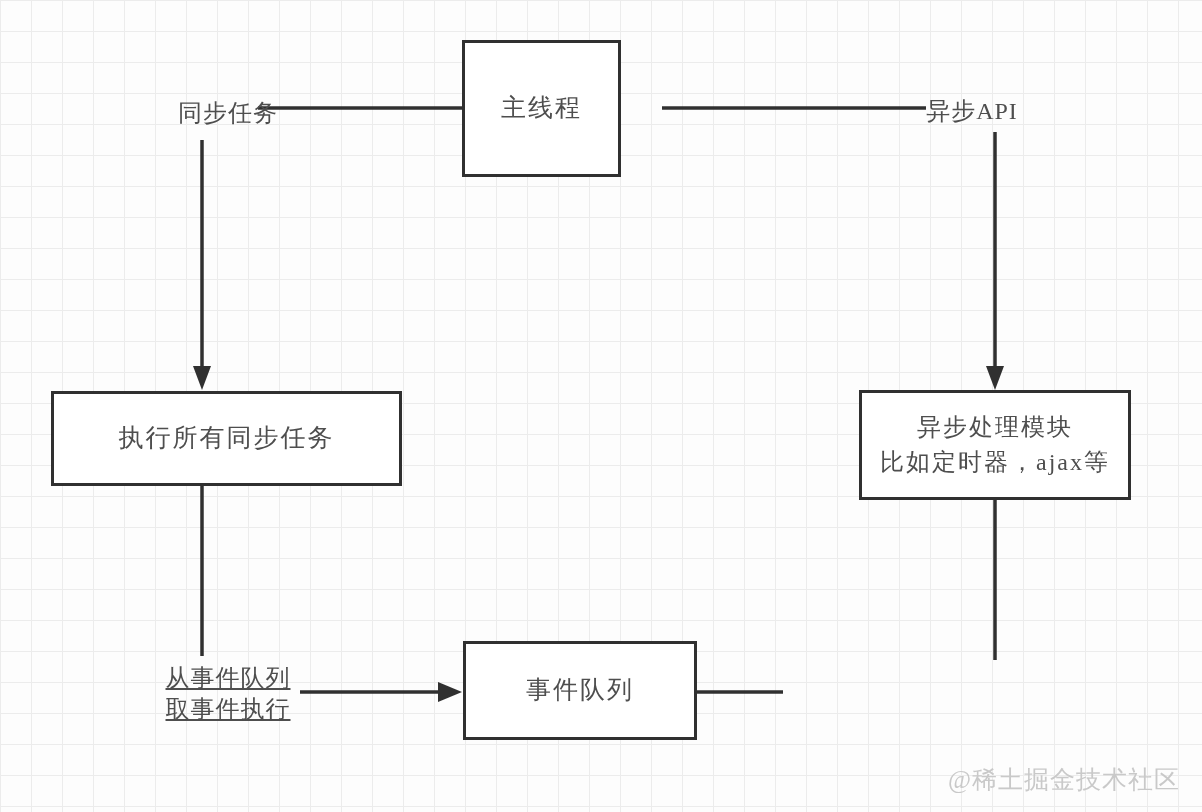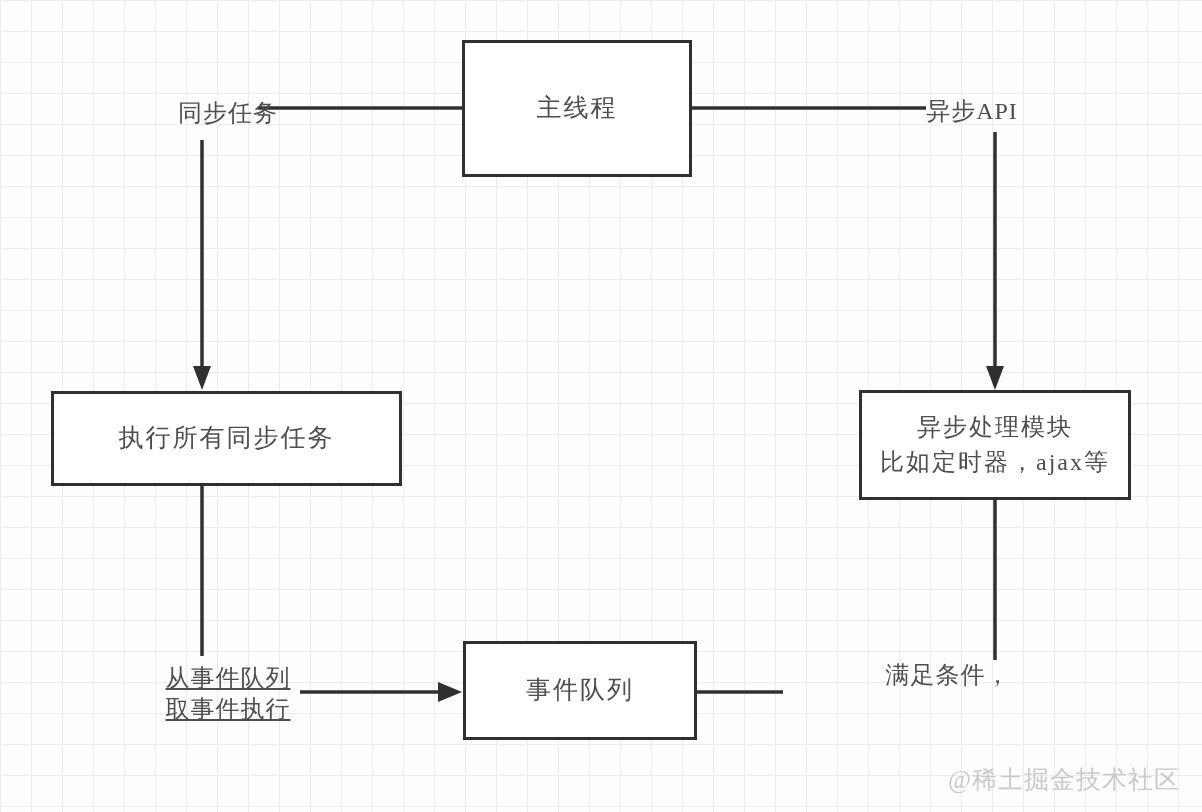--- a/index.html
+++ b/index.html
@@ -45,21 +45,21 @@
     border: 3px solid var(--line-color);
     display: flex;
     flex-direction: column;
     align-items: center;
     justify-content: center;
     text-align: center;
     font-size: 25px;
     letter-spacing: 2px;
     line-height: 1.45;
   }
-  .node-main    { left: 462px; top: 40px;  width: 230px; height: 137px; }
+  .node-main    { left: 462px; top: 40px;  width: 159px; height: 137px; }
   .node-exec    { left: 51px;  top: 391px; width: 351px; height: 95px;  }
   .node-async   { left: 859px; top: 390px; width: 272px; height: 110px; font-size: 24px; align-items: center; }
   .node-queue   { left: 463px; top: 641px; width: 234px; height: 99px;  }
   .edge-label {
     position: absolute;
     font-size: 24px;
     letter-spacing: 1px;
     line-height: 1.28;
     text-align: center;
     white-space: nowrap;
@@ -126,18 +126,17 @@
   <div class="edge-label lbl-sync">同步任务</div>
 
   <div class="edge-label lbl-async-api">异步API</div>
 
   <div class="edge-label lbl-take">
     <div>从事件队列</div>
     <div>取事件执行</div>
   </div>
 
   <div class="edge-label lbl-cond">
-    <div>满足条件，</div>
   </div>
 
   <div class="watermark">@稀土掘金技术社区</div>
 
 </div>
 
 </body></html>

